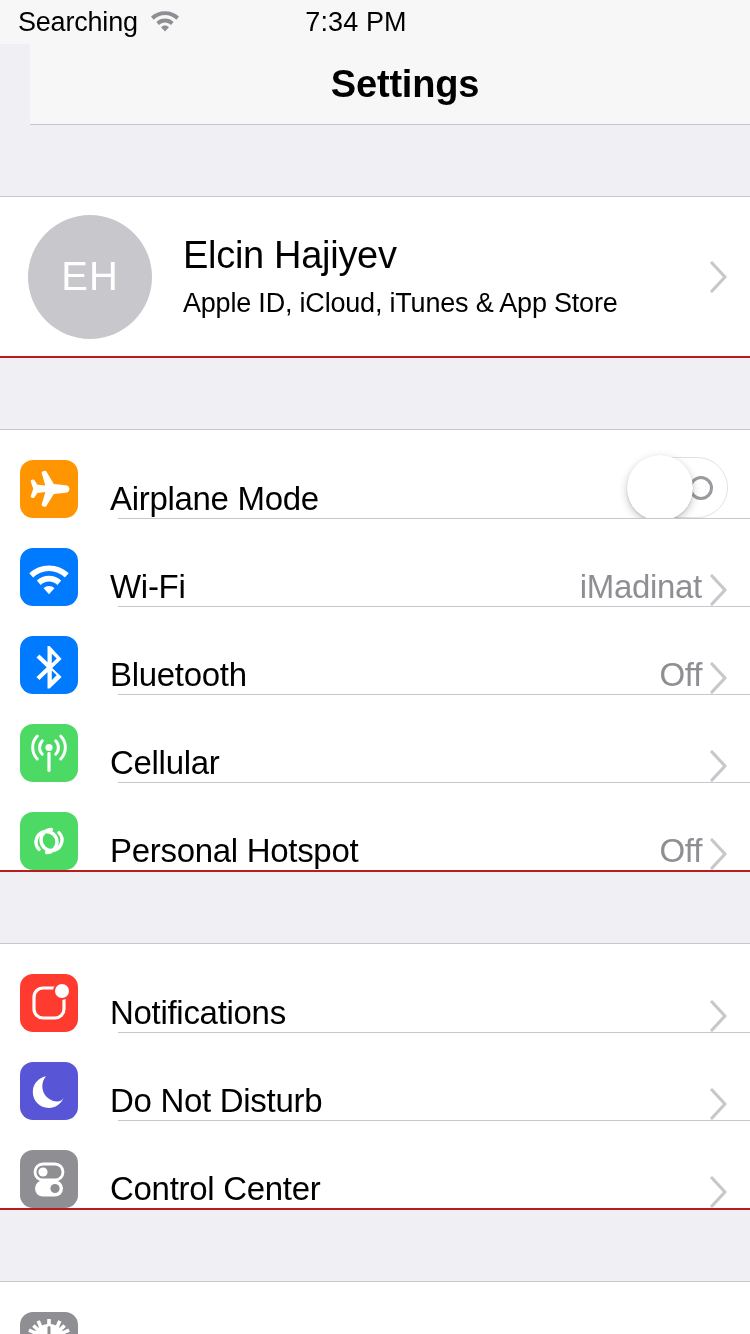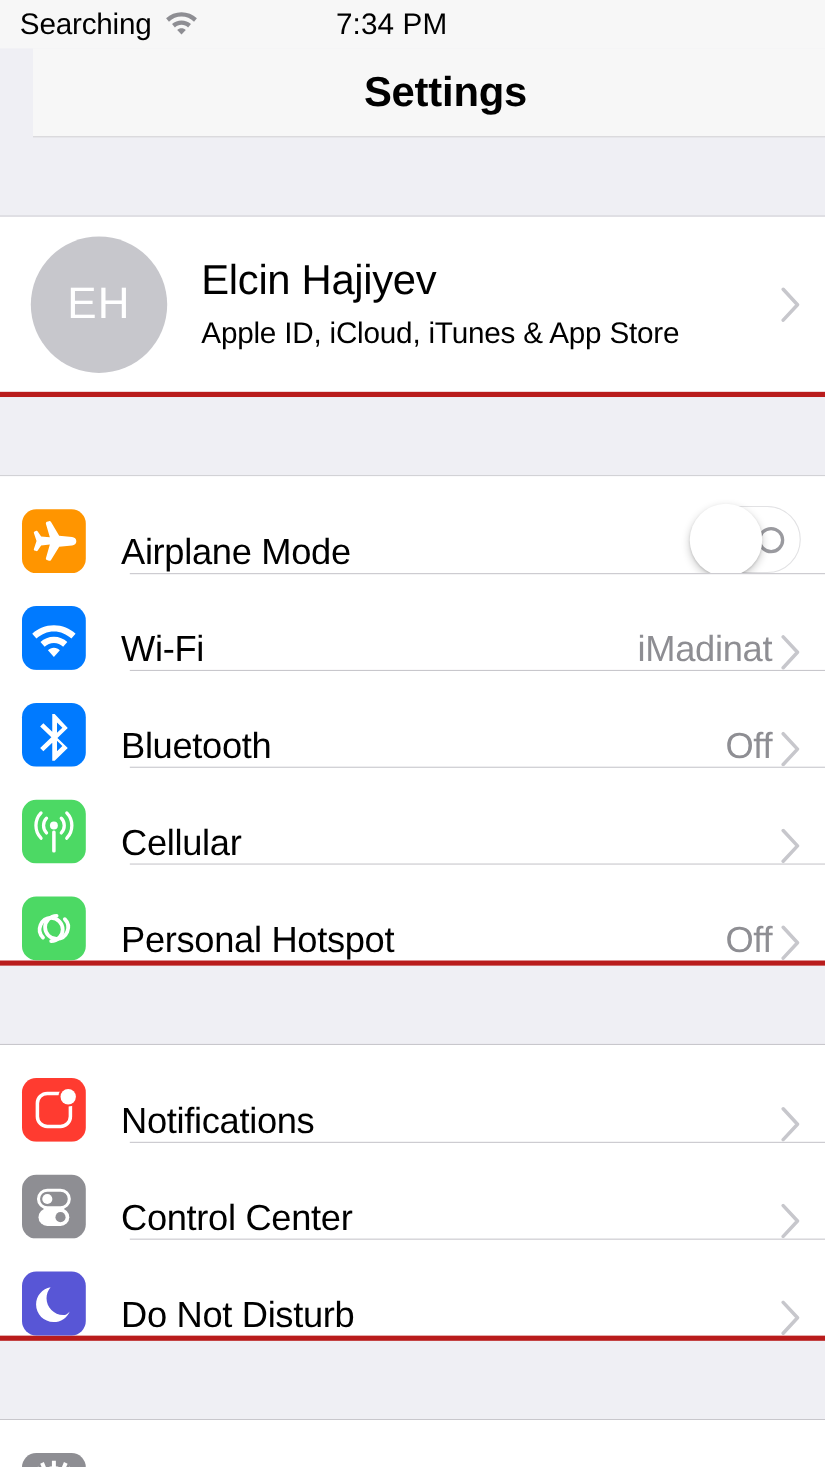--- a/index.html
+++ b/index.html
@@ -51,21 +51,21 @@
     display:flex; align-items:center; justify-content:center;margin-left:30px;
   }
   .nav-title { font-size:38px; font-weight:bold; color:#000; letter-spacing:-0.2px; }
 
   
   #content { position:absolute; top:125px; left:0; width:750px; }
   .gap { background:#EFEFF4; }
   .group {
     background:#FFFFFF;
     border-top:1px solid #C8C7CC;
-    border-bottom:5px solid #b91c1c;
+    border-bottom:2px solid #b91c1c;
   }
 
   
   .profile {
     display:flex; align-items:center;
     height:159px; padding:0 22px 0 28px;
     background:#fff;
   }
   .avatar {
     width:124px; height:124px; border-radius:62px;
@@ -267,43 +267,43 @@
         </span>
         <span class="row-label">Notifications</span>
         <span class="chevron">
           <svg width="18" height="32" viewBox="0 0 18 32">
               <path d="M2 2l13 14L2 30" fill="none" stroke="#C7C7CC" stroke-width="3.2" stroke-linecap="round" stroke-linejoin="round"></path>
             </svg>
         </span>
       </div>
 
       <div class="row">
+        <span class="icon-box" style="background:#5856D6">
+          <svg viewBox="0 0 58 58">
+              <path d="M37.5 39.5c-8.4 0-15.2-6.8-15.2-15.2 0-3.8 1.4-7.3 3.7-10-7.5 1.3-13.2 7.8-13.2 15.7 0 8.8 7.1 15.9 15.9 15.9 6.6 0 12.3-4 14.7-9.7-1.8 2.1-3.6 3.3-5.9 3.3z" fill="#fff"></path>
+            </svg>
+        </span>
+        <span class="row-label">Do Not Disturb</span>
+        <span class="chevron">
+          <svg width="18" height="32" viewBox="0 0 18 32">
+              <path d="M2 2l13 14L2 30" fill="none" stroke="#C7C7CC" stroke-width="3.2" stroke-linecap="round" stroke-linejoin="round"></path>
+            </svg>
+        </span>
+      </div>
+
+      <div class="row">
         <span class="icon-box" style="background:#8E8E93">
           <svg viewBox="0 0 58 58">
             <rect x="15" y="14" width="28" height="16" rx="8" fill="none" stroke="#fff" stroke-width="2.8"></rect>
             <circle cx="23" cy="22" r="4.6" fill="#fff"></circle>
             <rect x="15" y="30.5" width="28" height="16" rx="8" fill="#fff"></rect>
             <circle cx="35" cy="38.5" r="4.6" fill="#8E8E93"></circle>
           </svg>
         </span>
         <span class="row-label">Control Center</span>
-        <span class="chevron">
-          <svg width="18" height="32" viewBox="0 0 18 32">
-              <path d="M2 2l13 14L2 30" fill="none" stroke="#C7C7CC" stroke-width="3.2" stroke-linecap="round" stroke-linejoin="round"></path>
-            </svg>
-        </span>
-      </div>
-
-      <div class="row">
-        <span class="icon-box" style="background:#5856D6">
-          <svg viewBox="0 0 58 58">
-              <path d="M37.5 39.5c-8.4 0-15.2-6.8-15.2-15.2 0-3.8 1.4-7.3 3.7-10-7.5 1.3-13.2 7.8-13.2 15.7 0 8.8 7.1 15.9 15.9 15.9 6.6 0 12.3-4 14.7-9.7-1.8 2.1-3.6 3.3-5.9 3.3z" fill="#fff"></path>
-            </svg>
-        </span>
-        <span class="row-label">Do Not Disturb</span>
         <span class="chevron">
           <svg width="18" height="32" viewBox="0 0 18 32">
               <path d="M2 2l13 14L2 30" fill="none" stroke="#C7C7CC" stroke-width="3.2" stroke-linecap="round" stroke-linejoin="round"></path>
             </svg>
         </span>
       </div>
 
     </div>
 
     <div class="gap" style="height:71px"></div>

